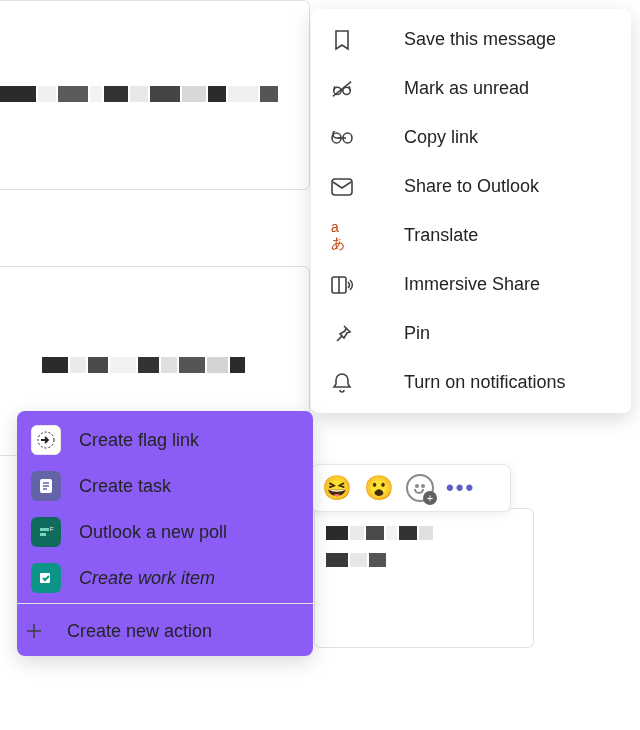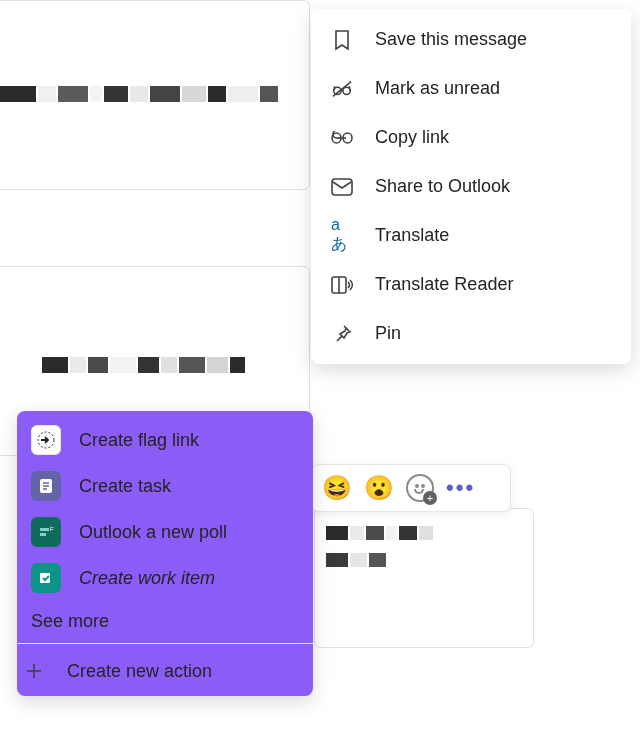--- a/index.html
+++ b/index.html
@@ -45,20 +45,21 @@
     padding: 6px 0;
   }
   .menu-item {
     display: flex;
     align-items: center;
     height: 49px;
     padding: 0 20px;
     cursor: default;
     font-size: 18px;
     color: #242424;
+    gap: 29px;
   }
   .menu-item .icon {
     width: 22px;
     height: 22px;
     margin-right: 22px;
     display: flex;
     align-items: center;
     justify-content: center;
     color: #424242;
   }
@@ -296,44 +297,52 @@
       <svg width="22" height="18" viewBox="0 0 22 18" fill="none" stroke="#424242" stroke-width="1.6">
           <rect x="1" y="1" width="20" height="16" rx="3"></rect>
           <path d="M2 4l9 6 9-6"></path>
         </svg>
     </span>
     <span>Share to Outlook</span>
   </div>
 
   <div class="menu-item">
     <span class="icon">
-      <span style="font-size:16px; color:#0369a1;">aあ</span>
+      <span style="font-size:14px; color:#c2410c;">aあ</span>
     </span>
     <span>Translate</span>
   </div>
 
   <div class="menu-item">
     <span class="icon">
       <svg width="22" height="20" viewBox="0 0 22 20" fill="none" stroke="#424242" stroke-width="1.6">
           <rect x="1" y="2" width="14" height="16" rx="2"></rect>
           <path d="M8 2v16M17 7c2 2 2 4 0 6M19 5c3 3 3 7 0 10"></path>
         </svg>
     </span>
-    <span>Translate Reader</span>
+    <span>Immersive Share</span>
   </div>
 
   <div class="menu-item">
     <span class="icon">
       <svg width="20" height="20" viewBox="0 0 20 20" fill="none" stroke="#424242" stroke-width="1.6">
           <path d="M12 2l6 6-3 1-3 5-2-2-5 5 5-5-2-2 5-3 1-3-2-2z" transform="rotate(0 10 10)"></path>
         </svg>
     </span>
     <span>Pin</span>
   </div>
 
+  <div class="menu-item">
+    <span class="icon">
+      <svg width="20" height="22" viewBox="0 0 20 22" fill="none" stroke="#424242" stroke-width="1.6">
+          <path d="M10 2a6 6 0 016 6v4l2 3H2l2-3V8a6 6 0 016-6zM8 18a2 2 0 004 0"></path>
+        </svg>
+    </span>
+    <span>Turn on notifications</span>
+  </div>
 
 </div>
 
 <div class="reaction-bar">
   <span class="emoji">😆</span>
   <span class="emoji">😮</span>
   <span class="add-react">
     <span class="mouth"></span>
     <span class="plus-badge">+</span>
   </span>
@@ -376,23 +385,20 @@
   <div class="sub-item italic">
     <span class="app-icon" style="background:#0d9488;">
       <svg width="18" height="18" viewBox="0 0 18 18" fill="#fff">
           <rect x="3" y="4" width="10" height="10" rx="1" fill="#fff"></rect>
           <path d="M6 9l2 2 4-4" stroke="#0d9488" stroke-width="2" fill="none"></path>
         </svg>
     </span>
     <span class="label">Create work item</span>
   </div>
 
-  <div class="see-more">
-    <span>See more</span>
-  </div>
 
   <div class="sub-divider"></div>
 
   <div class="create-action">
     <span class="plus">
       <svg width="20" height="20" viewBox="0 0 20 20" stroke="#424242" stroke-width="1.6">
           <line x1="10" y1="3" x2="10" y2="17"></line>
           <line x1="3" y1="10" x2="17" y2="10"></line>
         </svg>
     </span>

